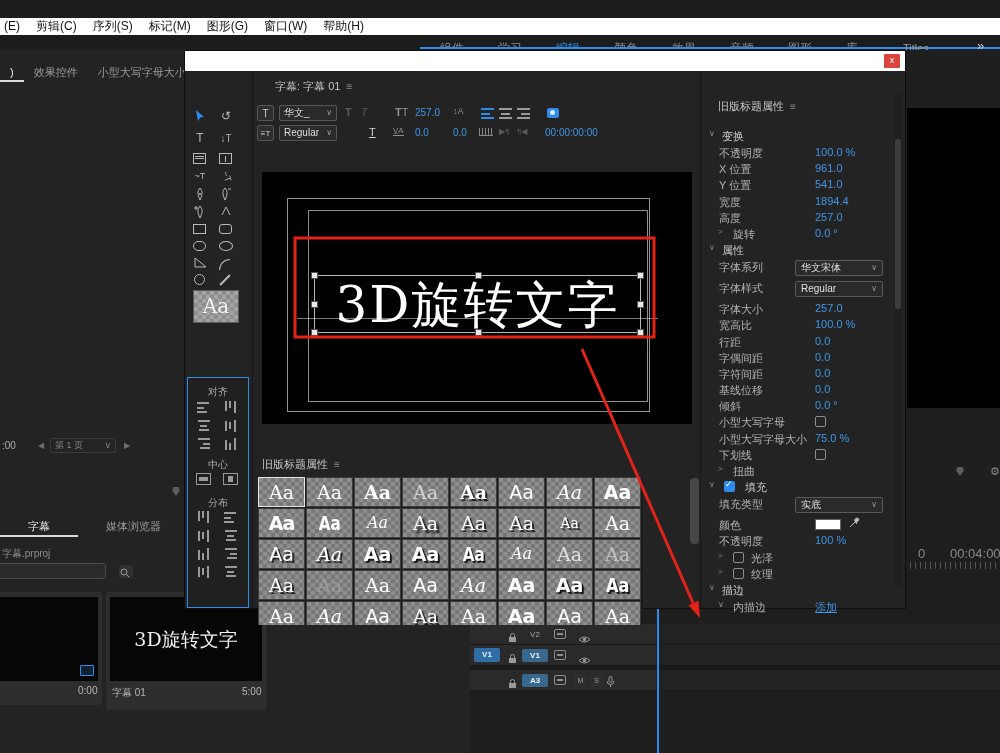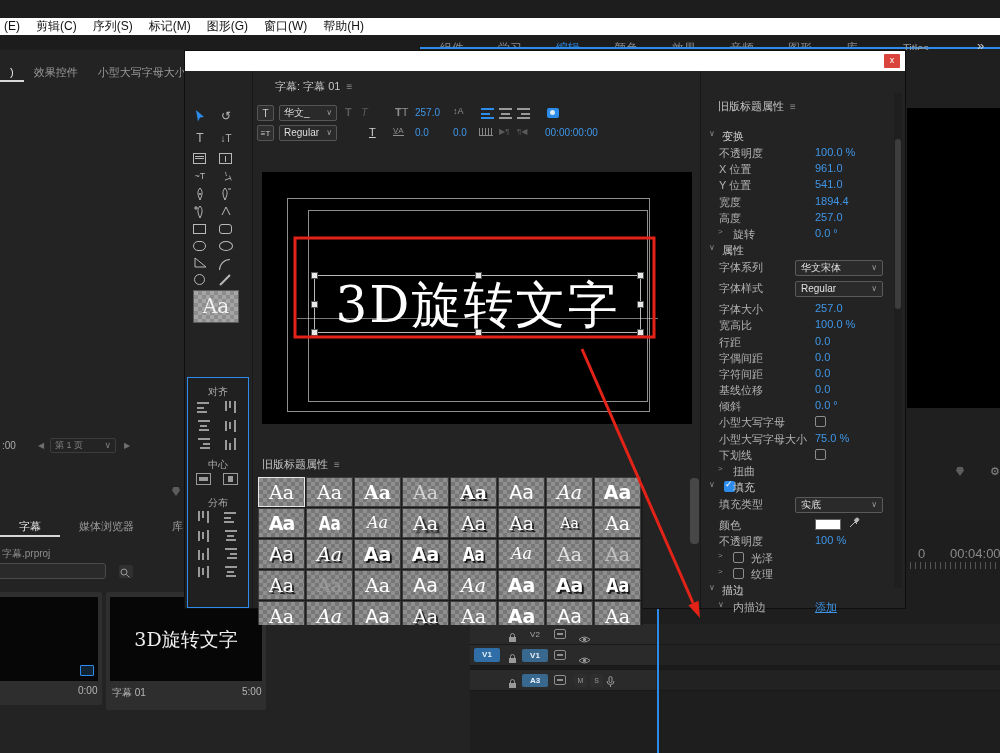--- a/index.html
+++ b/index.html
@@ -27,21 +27,21 @@
 .fxtabs .tb.act{color:#e8e8e8;border-bottom:2px solid #d8d8d8}
 .fxnav{position:absolute;left:0;top:387px;width:185px;height:18px;color:#8a8a8a;font-size:10px}
 .fxnav .tc{position:absolute;left:2px;top:3px;color:#ababab}
 .fxnav .arw{position:absolute;top:4px;font-size:8px;color:#6f6f6f}
 .fxnav .pgdd{position:absolute;left:50px;top:1px;width:66px;height:15px;border:1px solid #3c3c3c;background:#242424;border-radius:2px;color:#808080;font-size:9px;line-height:13px;padding:0 4px;display:flex;justify-content:space-between}
 .mkico{width:8px;height:9px;background:#5c5c5c;clip-path:polygon(50% 100%,0 38%,18% 0,82% 0,100% 38%)}
 
 
 .projpanel{left:0;top:505px;width:470px;height:248px;background:#232323}
 .projtabs{position:absolute;left:0;top:12px;display:flex;font-size:11px;color:#9a9a9a}
-.projtabs .tb{padding:0 19px;line-height:18px;white-space:nowrap}
+.projtabs .tb{padding:0 28px;line-height:18px;white-space:nowrap}
 .projtabs .tb.act{color:#ececec;border-bottom:2px solid #d8d8d8}
 .projname{position:absolute;left:2px;top:42px;font-size:10px;color:#8f8f8f}
 .searchbox{position:absolute;left:-30px;top:58px;width:136px;height:16px;background:#2a2a2a;border:1px solid #4a4a4a;border-radius:3px}
 .magbtn{position:absolute;left:119px;top:60px;width:14px;height:13px;background:#303030;border-radius:2px}
 .tile{position:absolute;background:#2e2e2e;border-radius:2px}
 .thumb{position:absolute;background:#060606}
 .thumbtxt{position:absolute;width:100%;text-align:center;color:#efefef;font-family:"DejaVu Serif",serif;font-size:19px}
 .thlabel{position:absolute;font-size:10px;color:#b5b5b5;white-space:nowrap}
 .seqbadge{position:absolute;width:14px;height:11px;border:1px solid #2d8ceb;background:#123;border-radius:1px}
 
@@ -137,21 +137,21 @@
 .propcol{position:absolute;left:520px;top:57px;width:184px}
 .prow{position:relative;height:16.2px;font-size:11px;color:#b2b2b2;flex:none}
 .prow.ddrow{height:21px}
 .prow.hdrrow{height:17px}
 .pexp{position:absolute;left:4px;top:1px;color:#8a8a8a;font-size:8px}
 .prow.ind .pexp{left:13px}
 .plabel{position:absolute;left:14px;top:1px;white-space:nowrap}
 .prow.ind .plabel{left:28px}
 .prow.chkfirst .plabel{left:46px}
 .phead{position:absolute;left:17px;top:1px;color:#cccccc}
-.prow.hdrchk .phead{left:28px}
+.prow.hdrchk .phead{left:40px}
 .pval{position:absolute;left:110px;top:1px;color:#3f96e8;white-space:nowrap}
 .pdd{position:absolute;right:6px;top:1px;width:88px;height:16px;background:#2a2a2a;border:1px solid #5a5a5a;border-radius:2px;color:#e0e0e0;font-size:10px;line-height:14px;padding:0 5px;display:flex;justify-content:space-between}
 .pdd .chev{color:#999;font-size:8px}
 .pcheckbox{position:absolute;left:110px;top:2px;width:11px;height:11px;border:1px solid #8d8d8d;border-radius:2px}
 .prow.chkfirst .pcheckbox{left:28px}
 .phcheck{position:absolute;left:19px;top:2px;width:11px;height:11px;border-radius:2px;background:#2d8ceb}
 .phcheck::after{content:"✓";position:absolute;left:1px;top:-2px;color:#fff;font-size:9px}
 .pswatch{position:absolute;left:110px;top:2px;width:26px;height:11px;background:#fff;border:1px solid #666}
 .pdropper{position:absolute;left:144px;top:0px;color:#bbb;font-size:10px;transform:rotate(0deg)}
 .plink{position:absolute;left:110px;top:1px;color:#3f96e8;text-decoration:underline}

